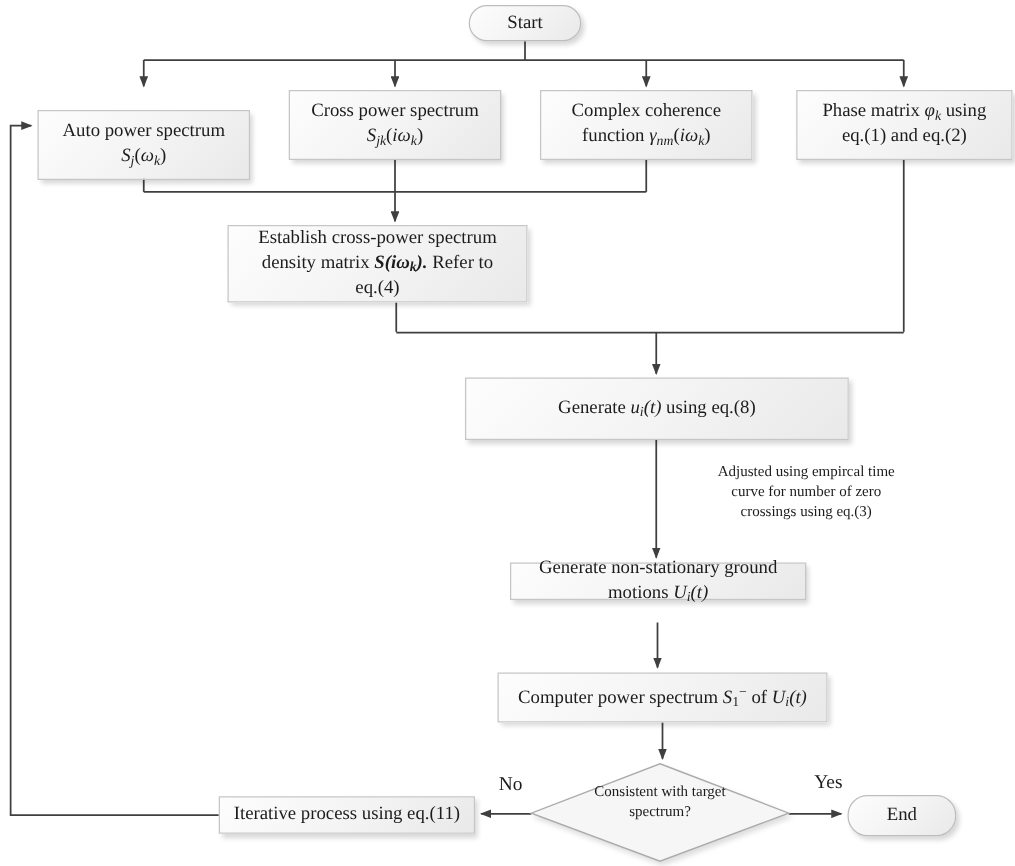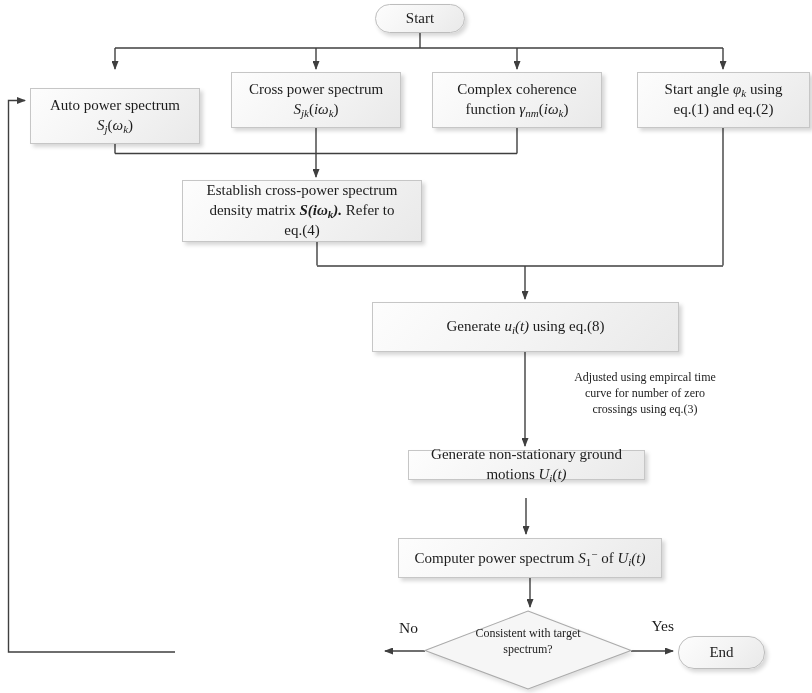--- a/index.html
+++ b/index.html
@@ -76,21 +76,21 @@
     <div class="label"><span>Cross power spectrum
 </span><span class="i">S</span><span class="i sub">jk</span><span>(</span><span class="i">iω</span><span class="i sub">k</span><span>)</span></div>
   </div>
 
   <div class="node" style="left:432px;top:72px;width:170px;height:56px;">
     <div class="label"><span>Complex coherence
 function </span><span class="i">γ</span><span class="i sub">nm</span><span>(</span><span class="i">iω</span><span class="i sub">k</span><span>)</span></div>
   </div>
 
   <div class="node" style="left:637px;top:72px;width:173px;height:56px;">
-    <div class="label"><span>Start angle </span><span class="i">φ</span><span class="i sub">k</span><span> using
+    <div class="label"><span>Phase matrix </span><span class="i">φ</span><span class="i sub">k</span><span> using
 eq.(1) and eq.(2)</span></div>
   </div>
 
   <div class="node" style="left:182px;top:180px;width:240px;height:62px;">
     <div class="label"><span>Establish cross-power spectrum
 density matrix  </span><span class="b i">S(iω</span><span class="b i sub">k</span><span class="b i">).</span><span> Refer to
 eq.(4)</span></div>
   </div>
 
   <div class="node" style="left:372px;top:302px;width:307px;height:50px;">
@@ -110,20 +110,23 @@
 
   <div class="node" style="left:398px;top:538px;width:264px;height:40px;">
     <div class="label"><span>Computer power spectrum </span><span class="i">S</span><span class="sub">1</span><span class="sup">−</span><span> of </span><span class="i">U</span><span class="i sub">i</span><span class="i">(t)</span></div>
   </div>
 
   <div class="plain" style="left:440px;top:625px;width:176px;">
     <div class="label"><span>Consistent with target
 spectrum?</span></div>
   </div>
 
+  <div class="node" style="left:175px;top:637px;width:205px;height:30px;">
+    <div class="label"><span>Iterative process using eq.(11)</span></div>
+  </div>
 
   <div class="node stadium" style="left:678px;top:636px;width:87px;height:33px;">
     <div class="label"><span>End</span></div>
   </div>
 
   <div class="edge-label" style="left:384px;top:619px;width:34px;">No</div>
 
   <div class="edge-label" style="left:636px;top:617px;width:38px;">Yes</div>
 
 </div>

